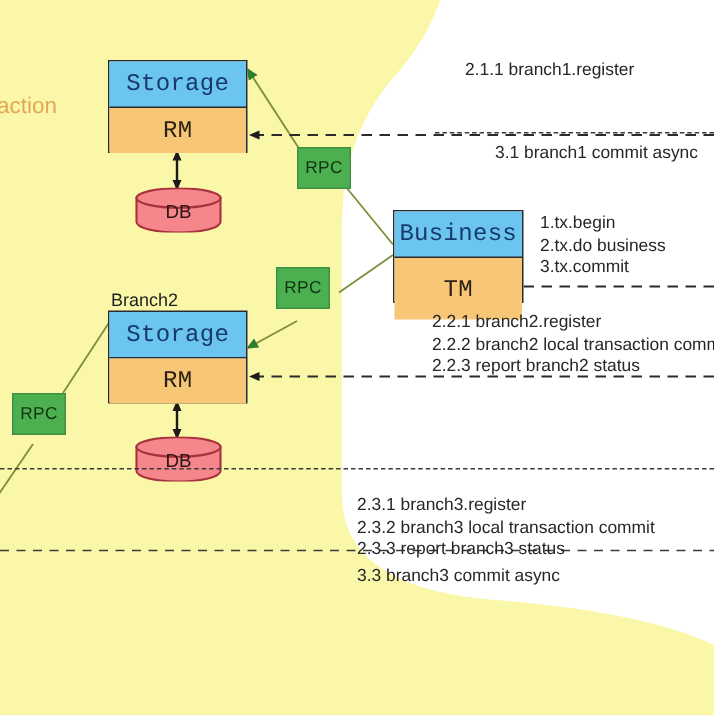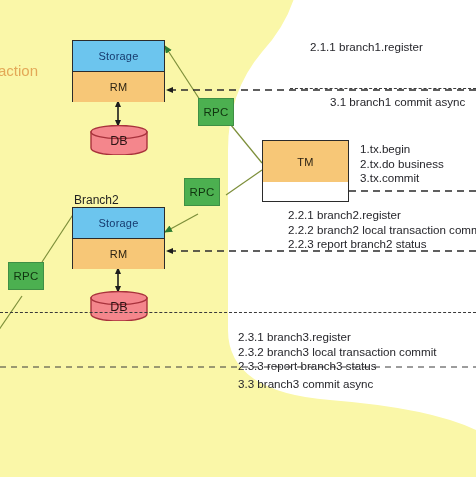--- a/index.html
+++ b/index.html
@@ -30,22 +30,23 @@
   }
   .stack {
     border: 1.3px solid #2b2b2b;
     background: #ffffff;
   }
   .cell {
     box-sizing: border-box;
     display: flex;
     align-items: center;
     justify-content: center;
-    font-size: 11px;
+    font-size: 16px;
     letter-spacing: .2px;
+    font-family: Liberation Mono, monospace;
   }
   .cell-storage {
     background: #6cc5ee;
     color: #163a6e;
     border-bottom: 1.3px solid #2b2b2b;
   }
   .cell-rm {
     background: #f7c777;
     color: #2b2213;
   }
@@ -189,20 +190,21 @@
 
   <div class="db" style="left:90px; top:291px; width:58px; height:30px;">
     <svg class="db-shape" viewBox="0 0 58 30">
       <path d="M1,7 L1,23 A28,7 0 0 0 57,23 L57,7 Z" fill="#f4868c" stroke="#a8323c" stroke-width="1.4"></path>
       <ellipse cx="29" cy="7" rx="28" ry="6.5" fill="#f4868c" stroke="#a8323c" stroke-width="1.4"></ellipse>
     </svg>
     <div class="db-text">DB</div>
   </div>
 
   <div class="node stack" style="left:262px; top:140px; width:87px; height:62px;">
+    <div class="cell cell-storage" style="height: 31px; background: rgb(108, 197, 238);">Business</div>
     <div class="cell cell-rm" style="height: 41px; background: rgb(247, 199, 119);">TM</div>
   </div>
 
   <div class="rpc" style="left: 198px; top: 98px; width: 34px; height: 26px; background: rgb(76, 176, 80);">RPC</div>
 
   <div class="rpc" style="left: 184px; top: 178px; width: 34px; height: 26px; background: rgb(76, 176, 80);">RPC</div>
 
   <div class="rpc" style="left: 8px; top: 262px; width: 34px; height: 26px; background: rgb(76, 176, 80);">RPC</div>
 
   <div class="note" style="left:310px; top:40px;">

